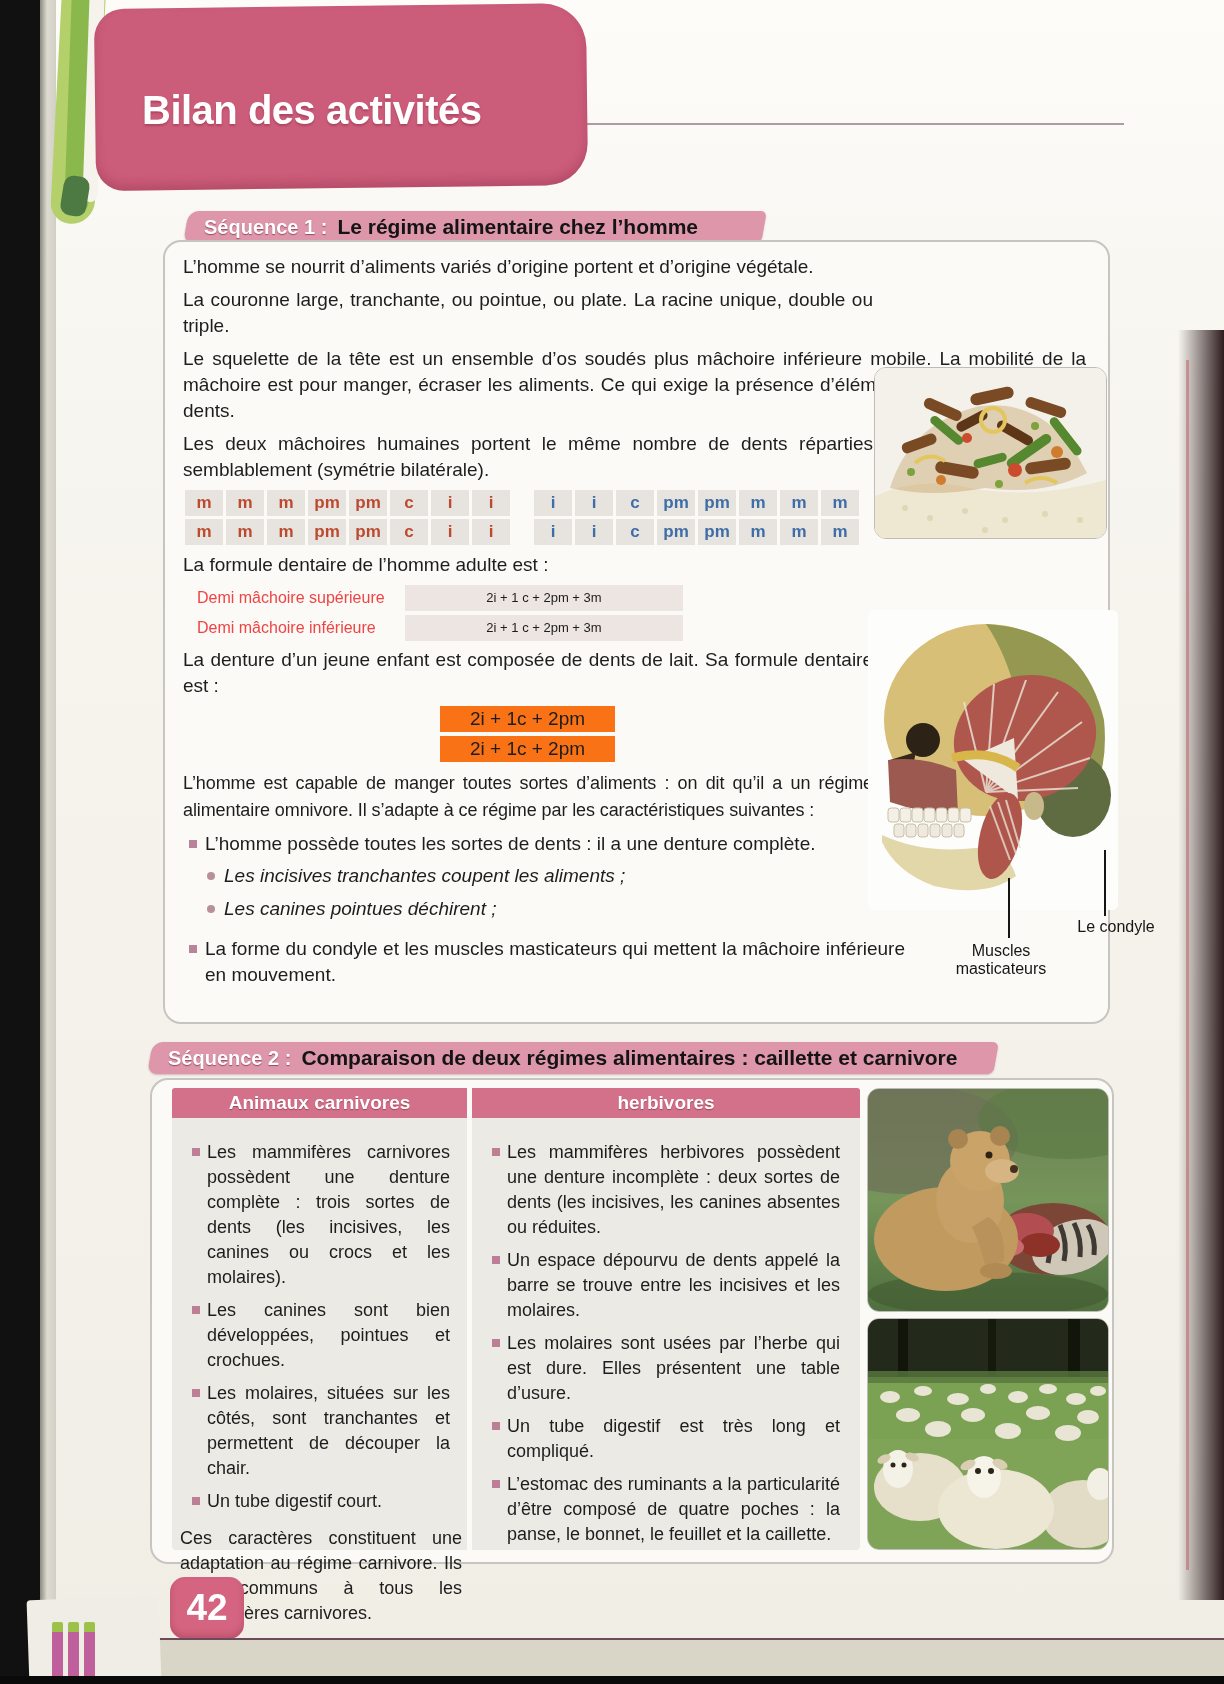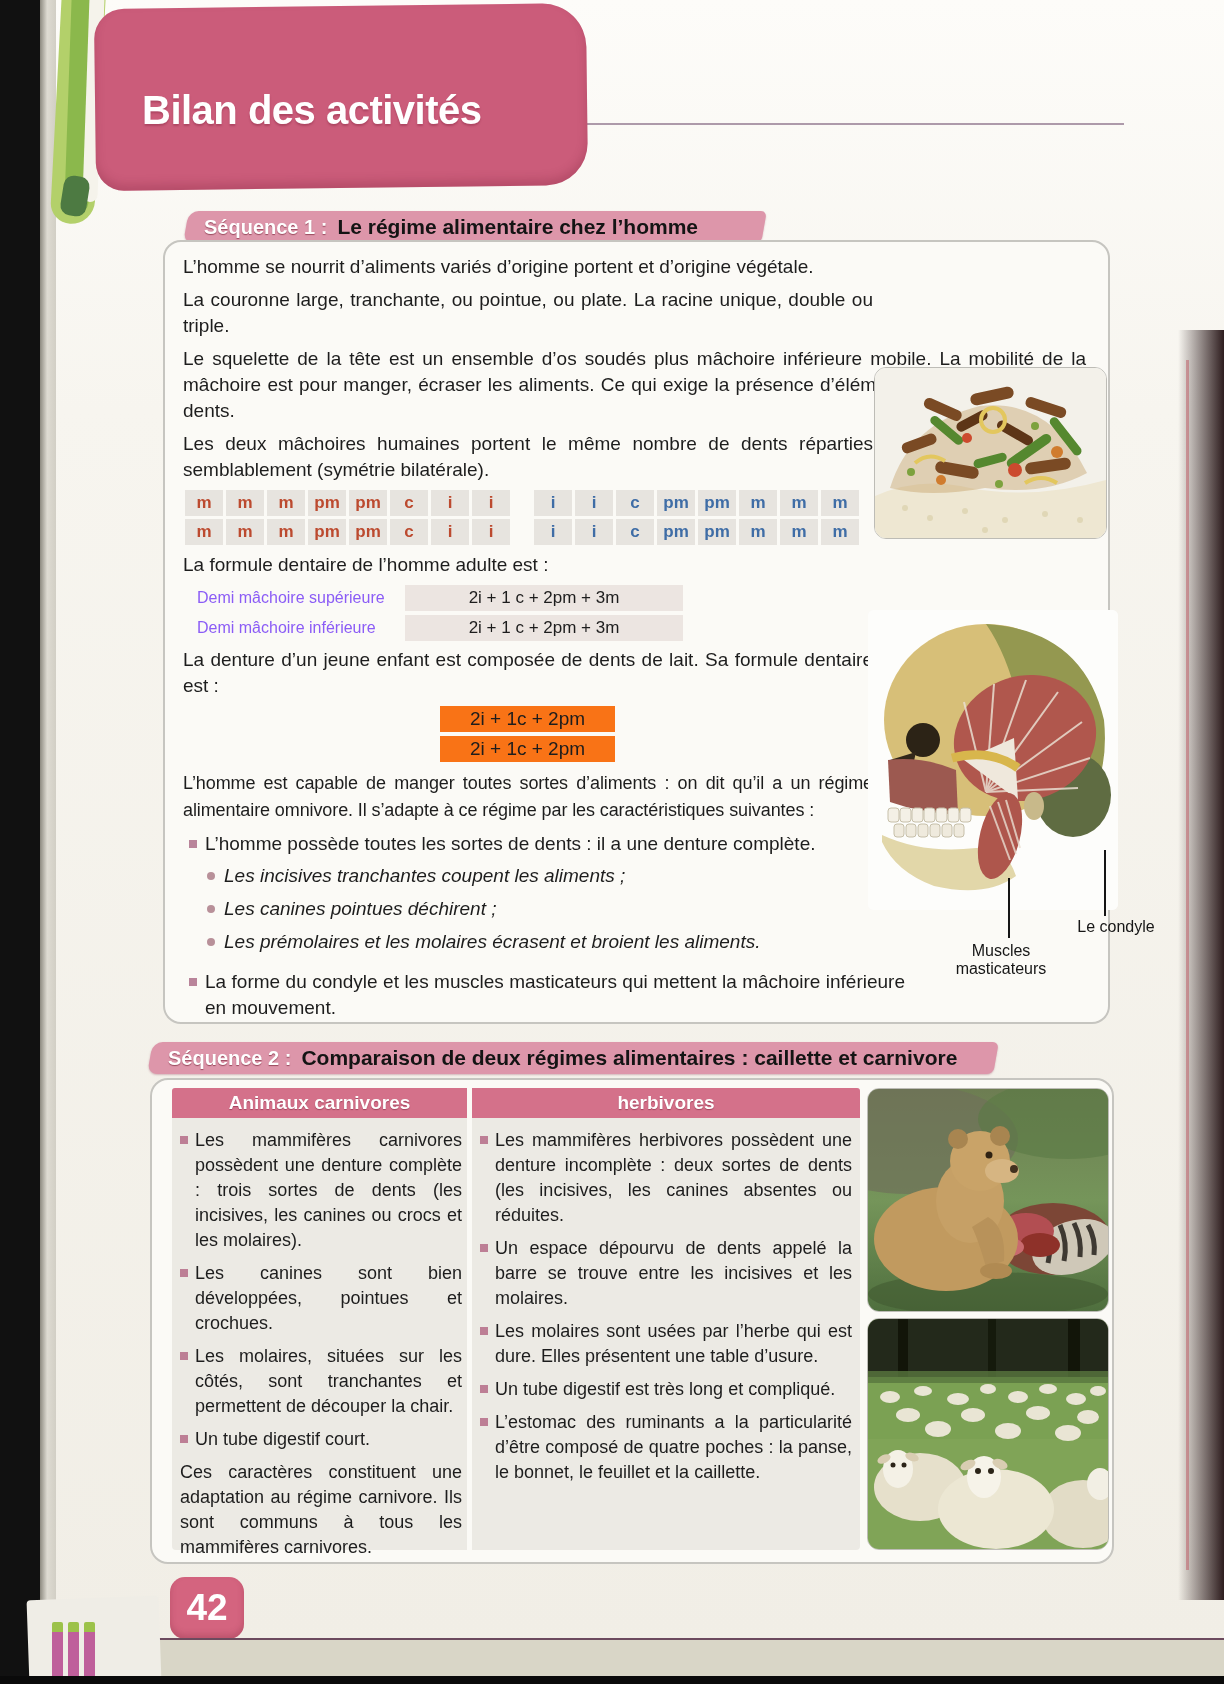--- a/index.html
+++ b/index.html
@@ -64,23 +64,23 @@
   .trow{display:flex;gap:3px;margin-bottom:3px;}
   .tgroup{display:flex;gap:3px;}
   .tgap{width:18px;}
   .tcell{width:38px;height:26px;background:#e7e4df;display:flex;align-items:center;justify-content:center;
          font-weight:bold;font-size:17px;}
   .tgroup.left .tcell{color:#bc4a2f;}
   .tgroup.right .tcell{color:#3f6da6;}
 
   
   .frow{display:flex;align-items:center;margin:0 0 4px 14px;height:26px;}
-  .flabel{width:208px;font-size:16px;color:#8b5cf6;}
+  .flabel{width:208px;font-size:16px;color:#ef4444;}
   .fbox{width:278px;height:26px;background:#ece5e1;display:flex;align-items:center;justify-content:center;
-        font-size:17px;}
+        font-size:13px;}
   .cfRows{margin:3px 0 8px 0;}
   .cbox-child{width:175px;height:26px;background:#f97316;margin:0 0 4px 257px;display:flex;
               align-items:center;justify-content:center;font-size:19px;}
 
   
   .blt{position:relative;margin:6px 0 6px 6px;padding-left:16px;text-align:justify;}
   .blt::before{content:"";position:absolute;left:0;top:9px;width:8px;height:8px;background:#b9849a;}
   ul.subs{list-style:none;margin:4px 0 14px 24px;padding:0;width:660px;font-style:italic;}
   ul.subs li{position:relative;margin:0 0 7px 0;padding-left:17px;line-height:26px;}
   ul.subs li::before{content:"";position:absolute;left:0;top:9px;width:8px;height:8px;border-radius:50%;
@@ -104,21 +104,21 @@
   
   .tbl-bg{position:absolute;left:20px;top:8px;width:688px;height:462px;background:#eceae4;border-radius:4px;}
   .col-divider{position:absolute;left:315px;top:8px;width:5px;height:462px;background:#fbfaf6;}
   .thdr{position:absolute;top:8px;height:30px;background:#d4718a;color:#fff;font-weight:bold;font-size:19px;
         display:flex;align-items:center;justify-content:center;text-shadow:0 1px 1px rgba(140,50,75,.7);}
   .thdr-carn{left:20px;width:295px;border-radius:3px 0 0 0;}
   .thdr-herb{left:320px;width:388px;border-radius:0 3px 0 0;}
   .tcol{position:absolute;top:48px;font-size:18px;line-height:25px;}
   .col-carn{left:28px;width:282px;}
   .col-herb{left:328px;width:372px;}
-  ul.tb{list-style:none;margin:0;padding:0;}
+  ul.tb{list-style:none;margin:12px;padding:0;}
   ul.tb li{position:relative;margin:0 0 8px 0;padding-left:15px;text-align:justify;}
   ul.tb li::before{content:"";position:absolute;left:0;top:8px;width:8px;height:8px;background:#bd7f95;}
   .concl{margin:2px 0 0 0;text-align:justify;}
   .lion{left:715px;top:8px;width:240px;height:222px;}
   .sheep{left:715px;top:238px;width:240px;height:230px;}
 
   
   .pagenum{position:absolute;left:160px;top:1577px;width:74px;height:62px;background:#d4647f;
            border-radius:15px;display:flex;align-items:center;justify-content:center;
            color:#fff;font-size:37px;font-weight:bold;box-shadow:inset 0 -4px 6px rgba(130,40,60,.3);margin-left:10px;}
@@ -226,21 +226,20 @@
           <div class="cbox-child">2i + 1c + 2pm</div>
         </div>
 
       <p class="p w-text tight">L’homme est capable de manger toutes sortes d’aliments : on dit qu’il a un régime alimentaire omnivore. Il s’adapte à ce régime par les caractéristiques suivantes :</p>
 
       <div class="blt w-text">L’homme possède toutes les sortes de dents : il a une denture complète.</div>
 
       <ul class="subs">
           <li>Les incisives tranchantes coupent les aliments ;</li>
           <li>Les canines pointues déchirent ;</li>
-          <li>Les prémolaires et les molaires écrasent et broient les aliments.</li>
         </ul>
 
       <div class="blt" style="width:700px">La forme du condyle et les muscles masticateurs qui mettent la mâchoire inférieure en mouvement.</div>
     </div>
   </div>
 
   <div class="photo food">
     <svg viewBox="0 0 231 170" width="231" height="170">
       <rect width="231" height="170" fill="#f3f1ea"></rect>
       <ellipse cx="118" cy="158" rx="125" ry="26" fill="#e4e3df"></ellipse>

